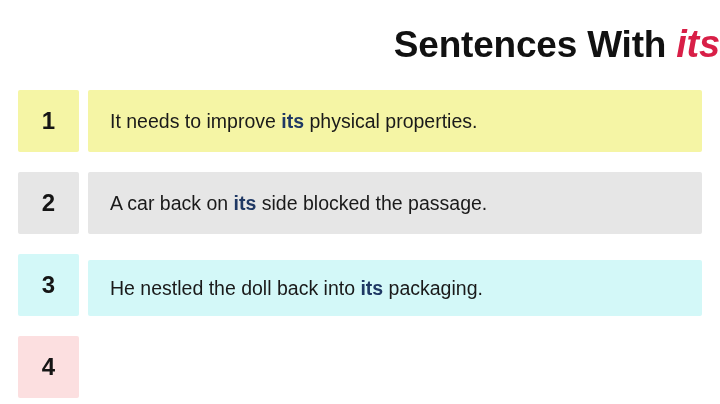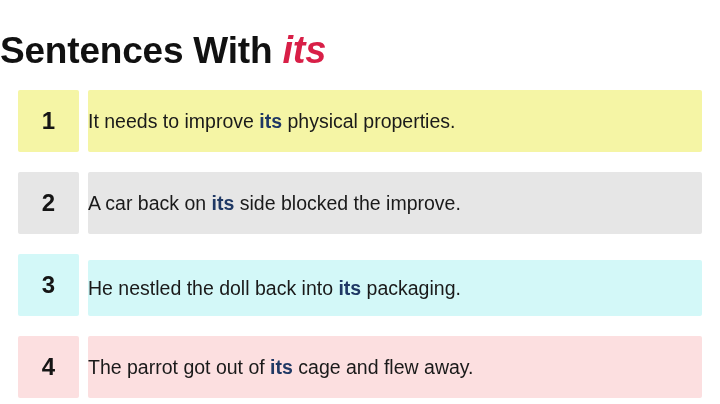--- a/index.html
+++ b/index.html
@@ -18,23 +18,23 @@
     width: 720px;
     height: 404px;
     background: #ffffff;
     box-sizing: border-box;
   }
 
   
   .title {
     position: absolute;
     left: 0;
-    top: 26px;
+    top: 20px;
     width: 720px;
-    text-align: left;
+    text-align: right;
     font-size: 37px;
     font-weight: 700;
     letter-spacing: -0.2px;
     color: #111111;
     white-space: nowrap;
     line-height: 48px;
   }
   .title .kw {
     font-weight: 700;
     font-style: italic;
@@ -69,20 +69,21 @@
     border-radius: 2px;
   }
   .gap {
     width: 9px;
     flex: 0 0 9px;
   }
   .sentence-box {
     flex: 1 1 auto;
     display: flex;
     align-items: center;
+    padding-left: 22px;
     padding-right: 14px;
     border-radius: 2px;
     box-sizing: border-box;
   }
   .sentence-text {
     font-size: 19.5px;
     font-weight: 400;
     color: #1a1a1a;
     line-height: 26px;
     white-space: nowrap;
@@ -117,21 +118,21 @@
       </div>
     </div>
 
     <div class="row">
       <div class="num-chip" style="background: rgb(230, 230, 230);">
         <span>2</span>
       </div>
       <div class="gap"></div>
       <div class="sentence-box" style="background: rgb(230, 230, 230);">
         <div class="sentence-text">
-          <span>A car back on </span><b style="color: rgb(31, 56, 100);">its</b><span> side blocked the improve.</span>
+          <span>A car back on </span><b style="color: rgb(31, 56, 100);">its</b><span> side blocked the passage.</span>
         </div>
       </div>
     </div>
 
     <div class="row">
       <div class="num-chip" style="background: rgb(211, 248, 248);">
         <span>3</span>
       </div>
       <div class="gap"></div>
       <div class="sentence-box" style="background: rgb(211, 248, 248); margin-top: 6px;">
@@ -139,21 +140,16 @@
           <span>He nestled the doll back into </span><b style="color: rgb(31, 56, 100);">its</b><span> packaging.</span>
         </div>
       </div>
     </div>
 
     <div class="row">
       <div class="num-chip" style="background: rgb(252, 223, 224);">
         <span>4</span>
       </div>
       <div class="gap"></div>
-      <div class="sentence-box" style="background: rgb(252, 223, 224);">
-        <div class="sentence-text">
-          <span>The parrot got out of </span><b style="color: rgb(31, 56, 100);">its</b><span> cage and flew away.</span>
-        </div>
-      </div>
     </div>
 
   </div>
 </div>
 
 </body></html>

